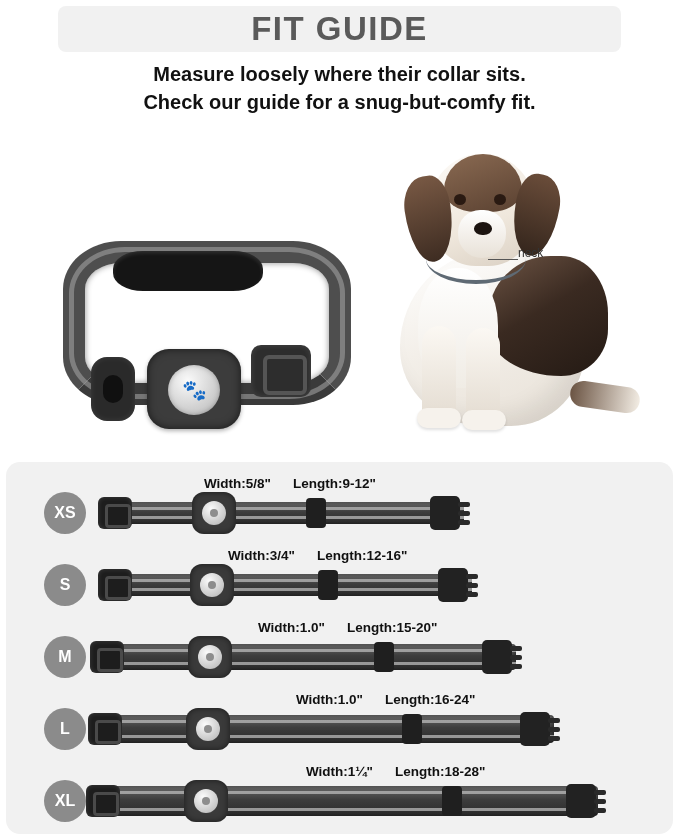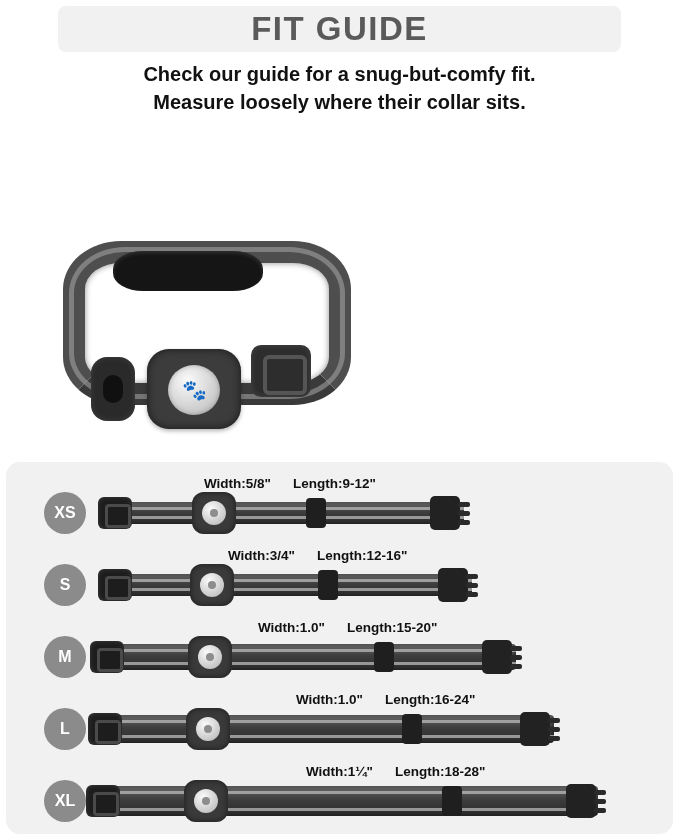--- a/index.html
+++ b/index.html
@@ -454,38 +454,60 @@
   }
 </style>
 </head>
 <body>
 
 <div class="title-banner">
   <div class="title-text">FIT GUIDE</div>
 </div>
 
 <div class="subtitle">
+  <div>Measure loosely where their collar sits.</div>
   <div>Check our guide for a snug-but-comfy fit.</div>
-  <div>Measure loosely where their collar sits.</div>
 </div>
 
 <div class="hero">
 
   <div class="collar-photo">
     <div class="collar-band"></div>
     <div class="collar-pad"></div>
     <div class="collar-buckle"></div>
     <div class="strap-loop"></div>
     <div class="tag-holder">
       <div class="tag-disc">
         <div class="paw">🐾</div>
       </div>
     </div>
   </div>
 
+  <div class="dog-photo">
+    <div class="dog-body"></div>
+    <div class="dog-back"></div>
+    <div class="dog-tail"></div>
+    <div class="dog-chest"></div>
+    <div class="dog-leg-l"></div>
+    <div class="dog-leg-r"></div>
+    <div class="dog-paw-l"></div>
+    <div class="dog-paw-r"></div>
+    <div class="dog-head">
+      <div class="dog-skull"></div>
+      <div class="dog-ear-l"></div>
+      <div class="dog-ear-r"></div>
+      <div class="dog-eye-l"></div>
+      <div class="dog-eye-r"></div>
+      <div class="dog-muzzle"></div>
+      <div class="dog-nose"></div>
+    </div>
+    <div class="dog-collar-line"></div>
+    <div class="neck-leader"></div>
+    <div class="neck-label">neck</div>
+  </div>
 
 </div>
 
 <div class="size-panel">
 
   <div class="size-row" style="top:14px;">
     <div class="badge">XS</div>
     <div class="dims" style="left:198px;">
       <span>Width:5/8"</span><span class="gap"></span><span>Length:9-12"</span>
     </div>

